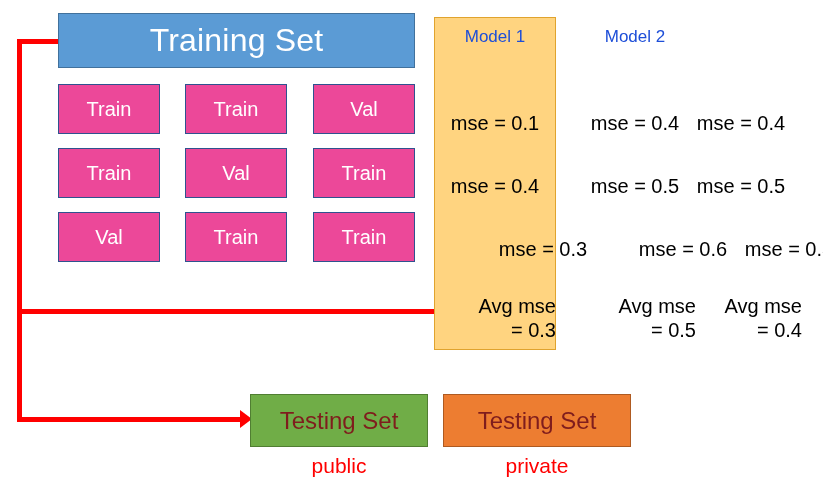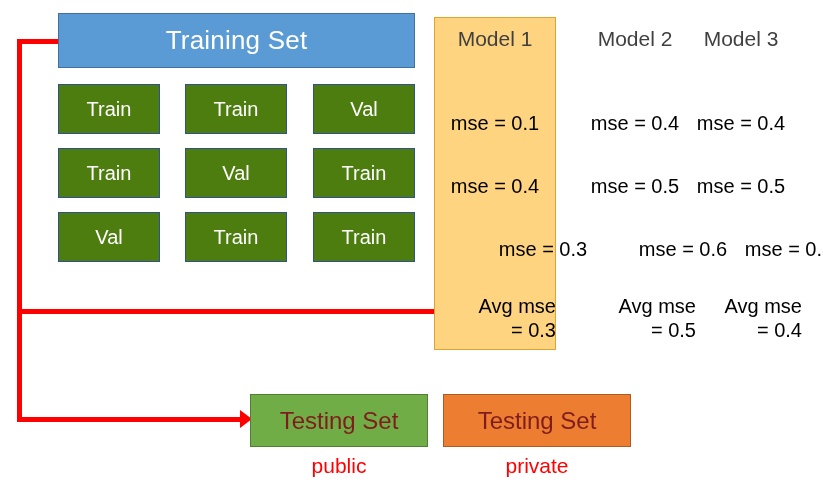--- a/index.html
+++ b/index.html
@@ -31,21 +31,21 @@
     height: 55px;
     background: #5B9BD5;
     border: 1px solid #41719C;
     box-sizing: border-box;
     display: flex;
     align-items: center;
     justify-content: center;
   }
   .training-set-box .label {
     color: #FFFFFF;
-    font-size: 26px;
+    font-size: 32px;
     letter-spacing: 0.2px;
   }
 
   
   .fold-grid {
     left: 58px;
     top: 84px;
     width: 357px;
     height: 178px;
   }
@@ -56,21 +56,21 @@
     height: 50px;
   }
   .fold-row.r0 { top: 0px; }
   .fold-row.r1 { top: 64px; }
   .fold-row.r2 { top: 128px; }
 
   .fold-cell {
     position: absolute;
     width: 102px;
     height: 50px;
-    background: #4d7c0f;
+    background: #ec4899;
     border: 1px solid #2F528F;
     box-sizing: border-box;
     display: flex;
     align-items: center;
     justify-content: center;
   }
   .fold-cell.c0 { left: 0px; }
   .fold-cell.c1 { left: 127px; }
   .fold-cell.c2 { left: 255px; }
   .fold-cell .label {
@@ -105,22 +105,22 @@
   .res-col.m0 { left: 0px; }
   .res-col.m1 { left: 140px; }
   .res-col.m2 { left: 246px; }
 
   .res-head {
     position: absolute;
     top: 10px;
     left: 0;
     width: 100%;
     text-align: center;
-    font-size: 21px;
-    color: #404040;
+    font-size: 17px;
+    color: #1d4ed8;
   }
   .res-cell {
     position: absolute;
     left: 0;
     width: 100%;
     text-align: center;
     font-size: 20px;
     color: #000000;
     white-space: nowrap;
   }
@@ -292,21 +292,20 @@
       <div class="res-cell v0">mse = 0.4</div>
       <div class="res-cell v1">mse = 0.5</div>
       <div class="res-cell v2">mse = 0.6</div>
       <div class="res-avg">
         <div>Avg mse</div>
         <div>= 0.5</div>
       </div>
     </div>
 
     <div class="res-col m2">
-      <div class="res-head">Model 3</div>
       <div class="res-cell v0">mse = 0.4</div>
       <div class="res-cell v1">mse = 0.5</div>
       <div class="res-cell v2">mse = 0.3</div>
       <div class="res-avg">
         <div>Avg mse</div>
         <div>= 0.4</div>
       </div>
     </div>
 
   </div>

